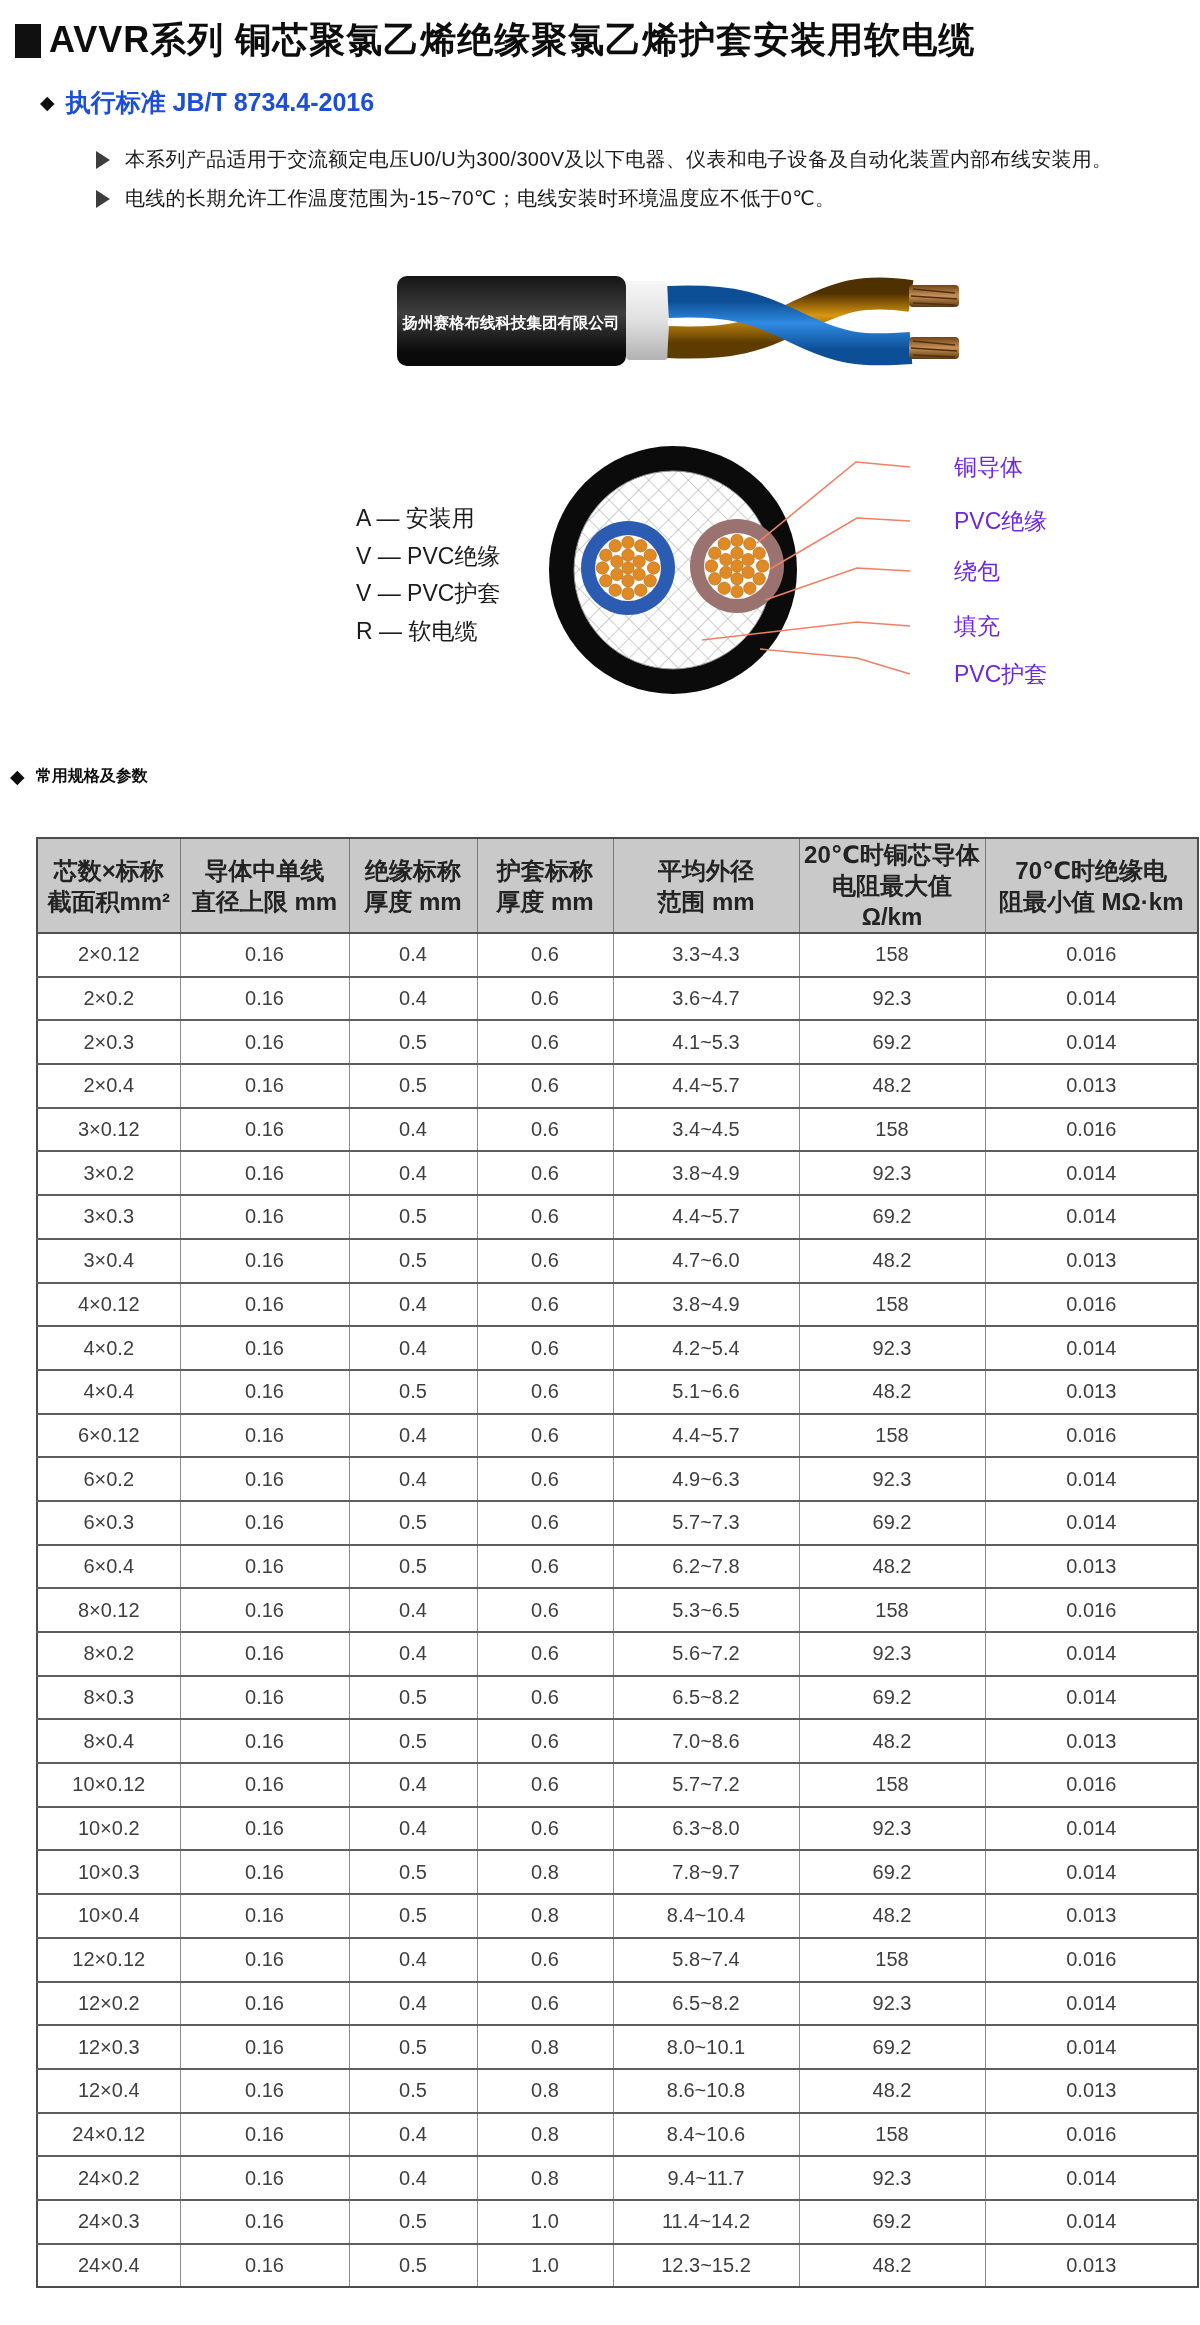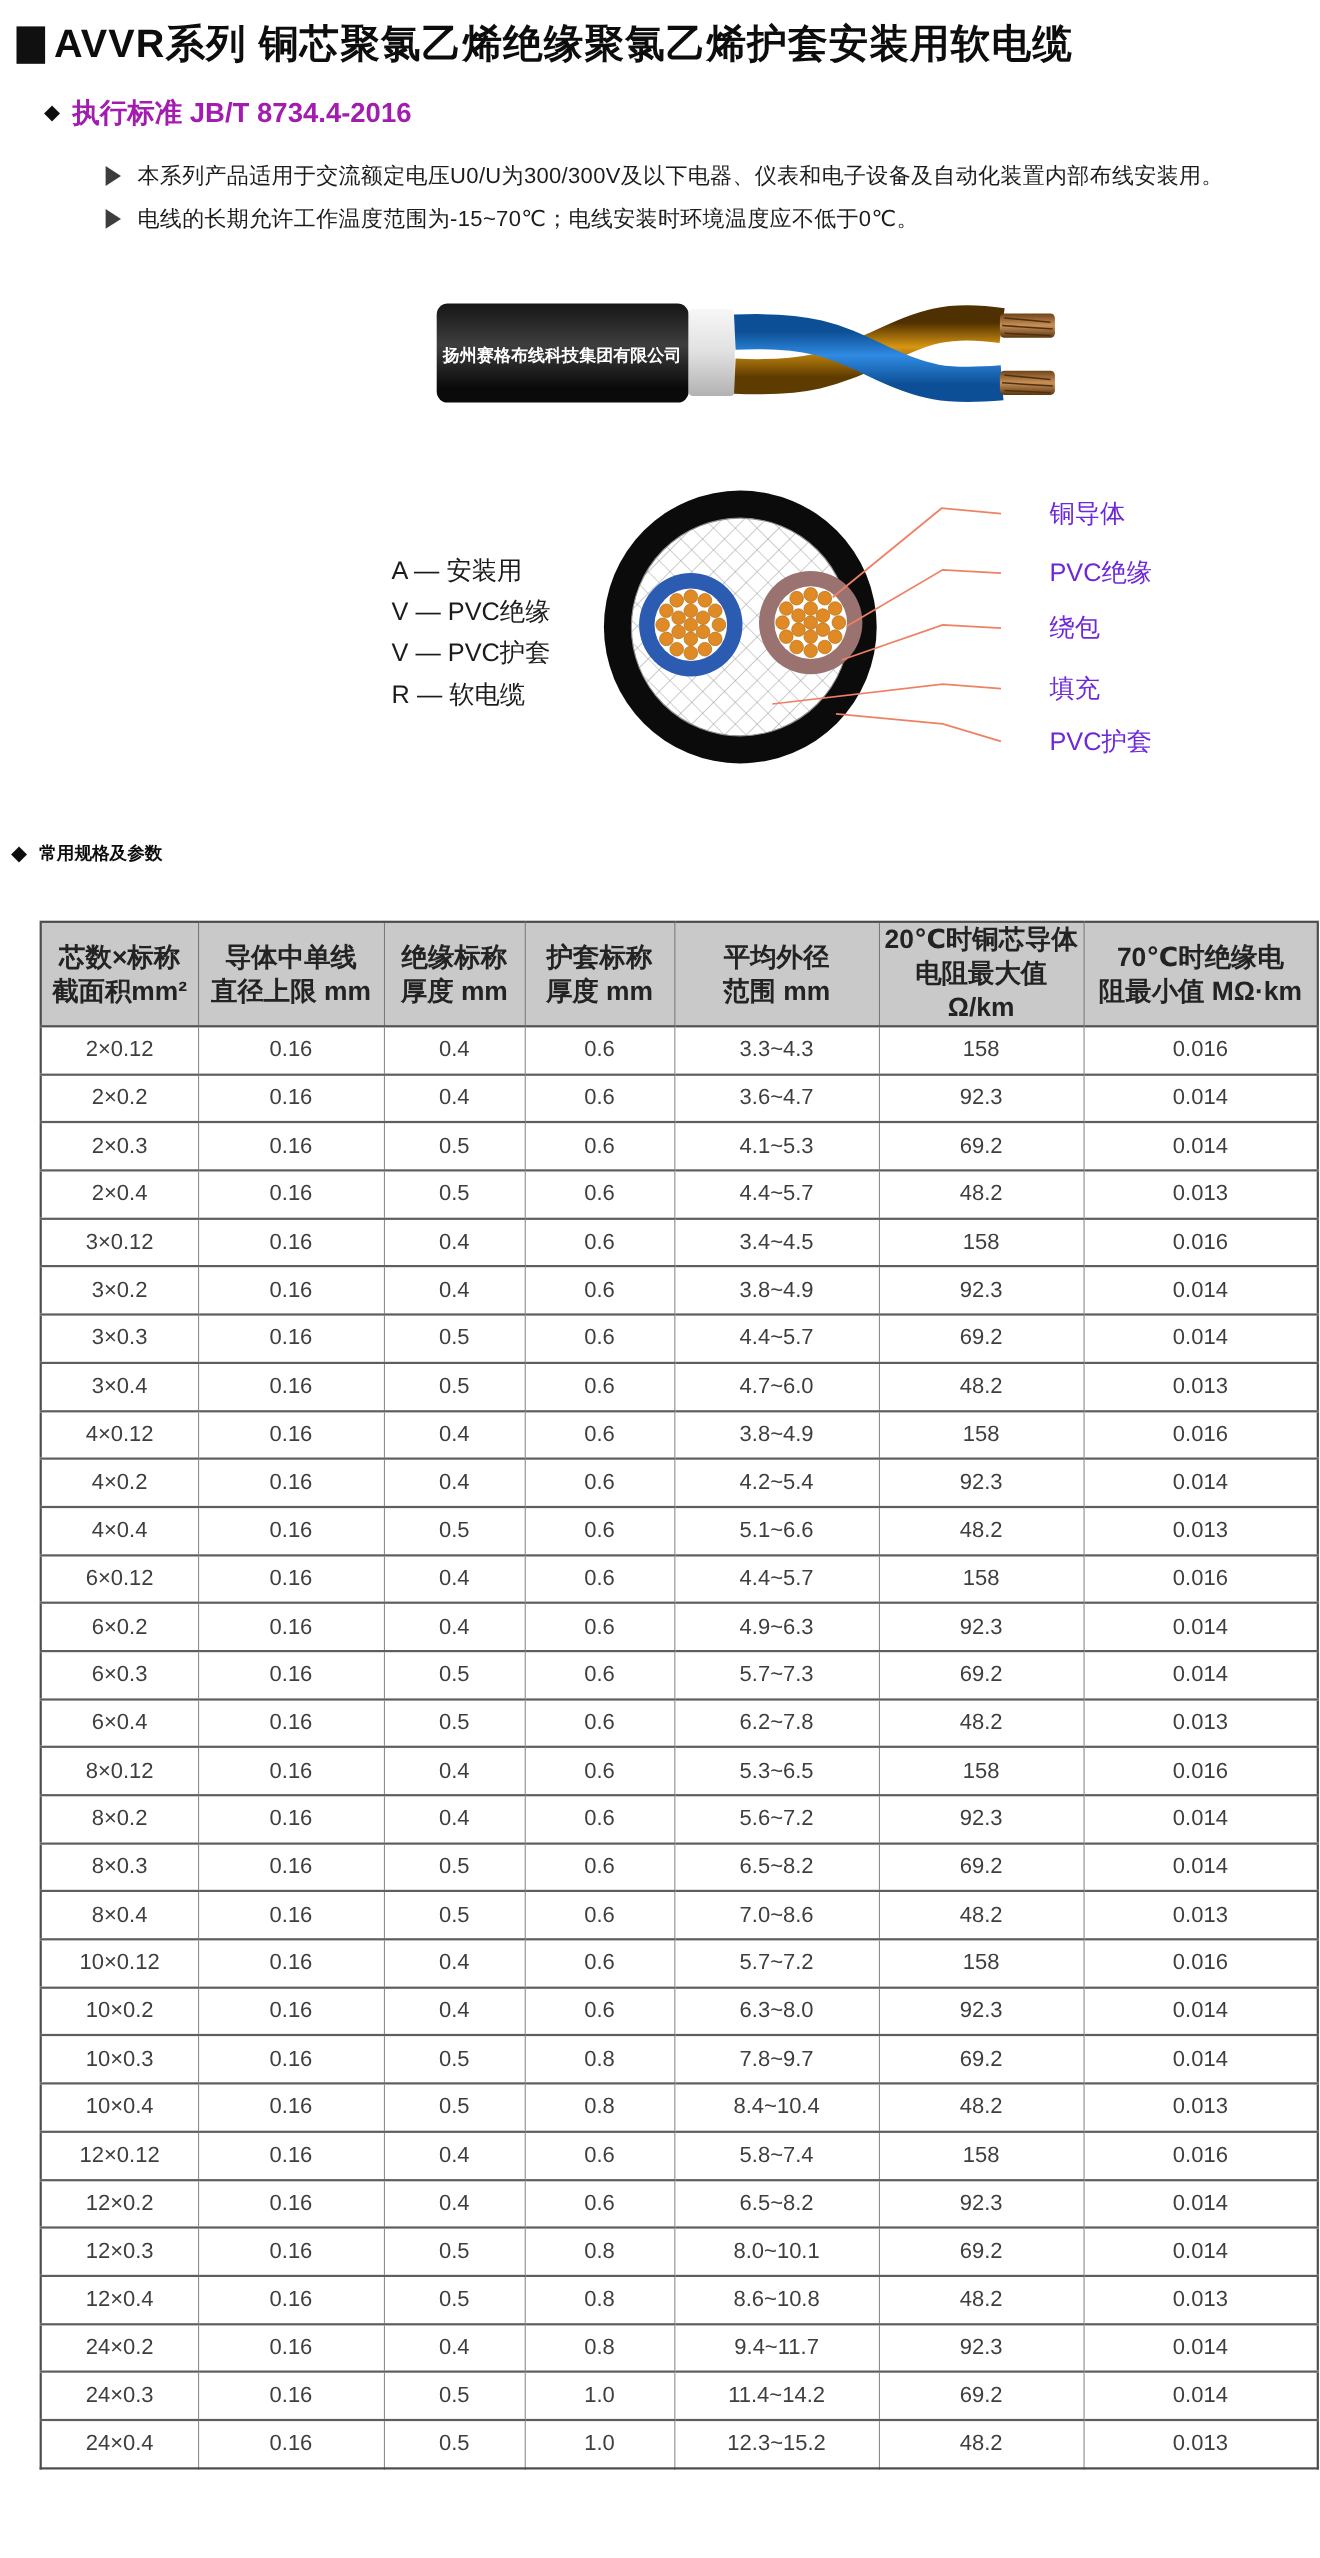--- a/index.html
+++ b/index.html
@@ -7,21 +7,21 @@
     width:1200px;height:2325px;position:relative;background:#ffffff;
     font-family:"Liberation Sans","DejaVu Sans",sans-serif;color:#111;
     overflow:hidden;
   }
   
   .title-row{position:absolute;top:16px;left:15px;display:flex;align-items:center;gap:8px;white-space:nowrap;}
   .title-square{width:26px;height:34px;background:#101010;flex:0 0 auto;}
   .page-title{font-size:36px;font-weight:bold;letter-spacing:1px;color:#0d0d0d;margin:0;}
   .standard-row{position:absolute;top:86px;left:40px;display:flex;align-items:center;gap:11px;white-space:nowrap;}
   .diamond{font-size:19px;color:#0d0d0d;line-height:1;}
-  .standard-text{font-size:25px;font-weight:bold;color:#a21caf;}
+  .standard-text{font-size:25px;font-weight:bold;color:#1d4ed8;}
   .note{position:absolute;left:96px;display:flex;align-items:center;gap:15px;white-space:nowrap;}
   .note .tri{width:0;height:0;border-left:14px solid #3d3d3d;border-top:9px solid transparent;border-bottom:9px solid transparent;flex:0 0 auto;}
   .note-text{font-size:20px;color:#1c1c1c;letter-spacing:0.3px;}
   .note-1{top:146px;}
   .note-2{top:185px;}
   
   .cable-photo{position:absolute;left:395px;top:272px;}
   
   .legend{position:absolute;left:356px;top:500px;font-size:23px;line-height:37.5px;color:#1b1b1b;white-space:nowrap;}
   .xsec-svg{position:absolute;left:520px;top:430px;}
@@ -471,20 +471,29 @@
       <tr>
         <td>12×0.4</td>
         <td>0.16</td>
         <td>0.5</td>
         <td>0.8</td>
         <td>8.6~10.8</td>
         <td>48.2</td>
         <td>0.013</td>
       </tr>
       <tr>
+        <td>24×0.12</td>
+        <td>0.16</td>
+        <td>0.4</td>
+        <td>0.8</td>
+        <td>8.4~10.6</td>
+        <td>158</td>
+        <td>0.016</td>
+      </tr>
+      <tr>
         <td>24×0.2</td>
         <td>0.16</td>
         <td>0.4</td>
         <td>0.8</td>
         <td>9.4~11.7</td>
         <td>92.3</td>
         <td>0.014</td>
       </tr>
       <tr>
         <td>24×0.3</td>

